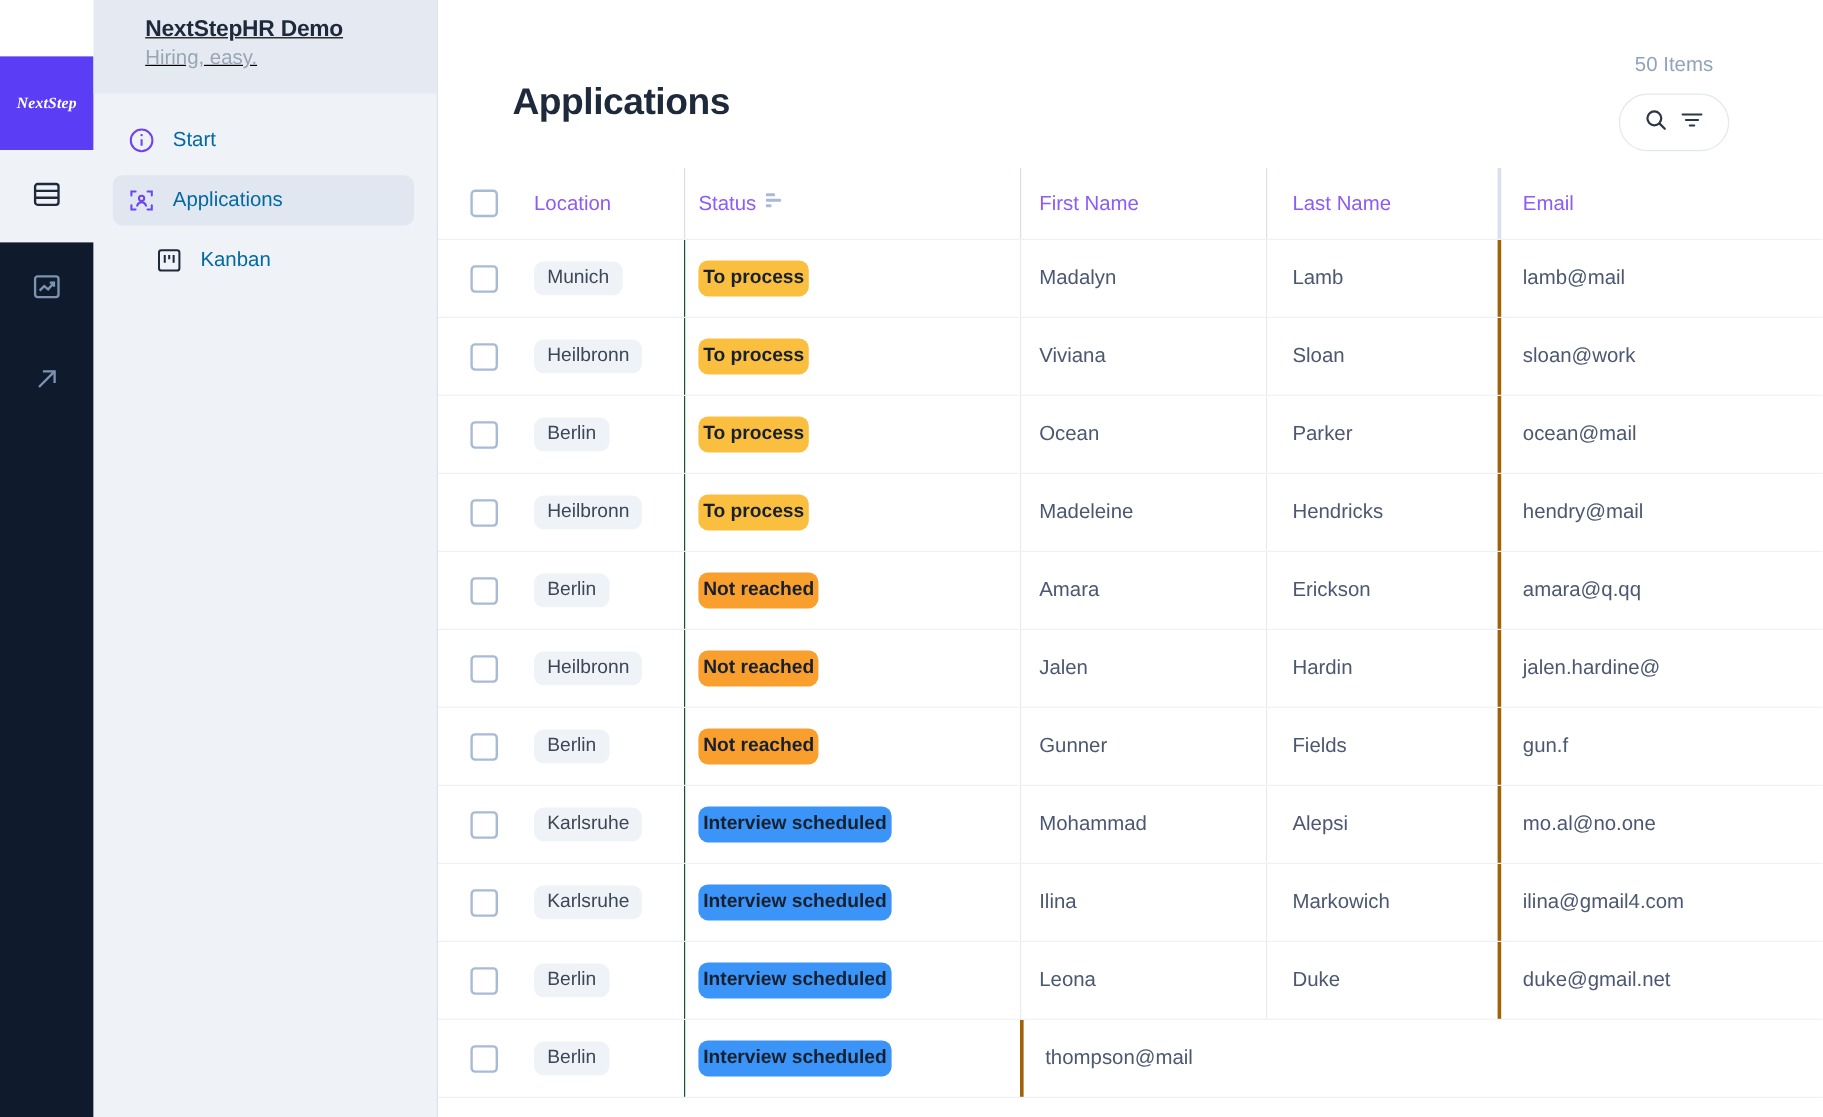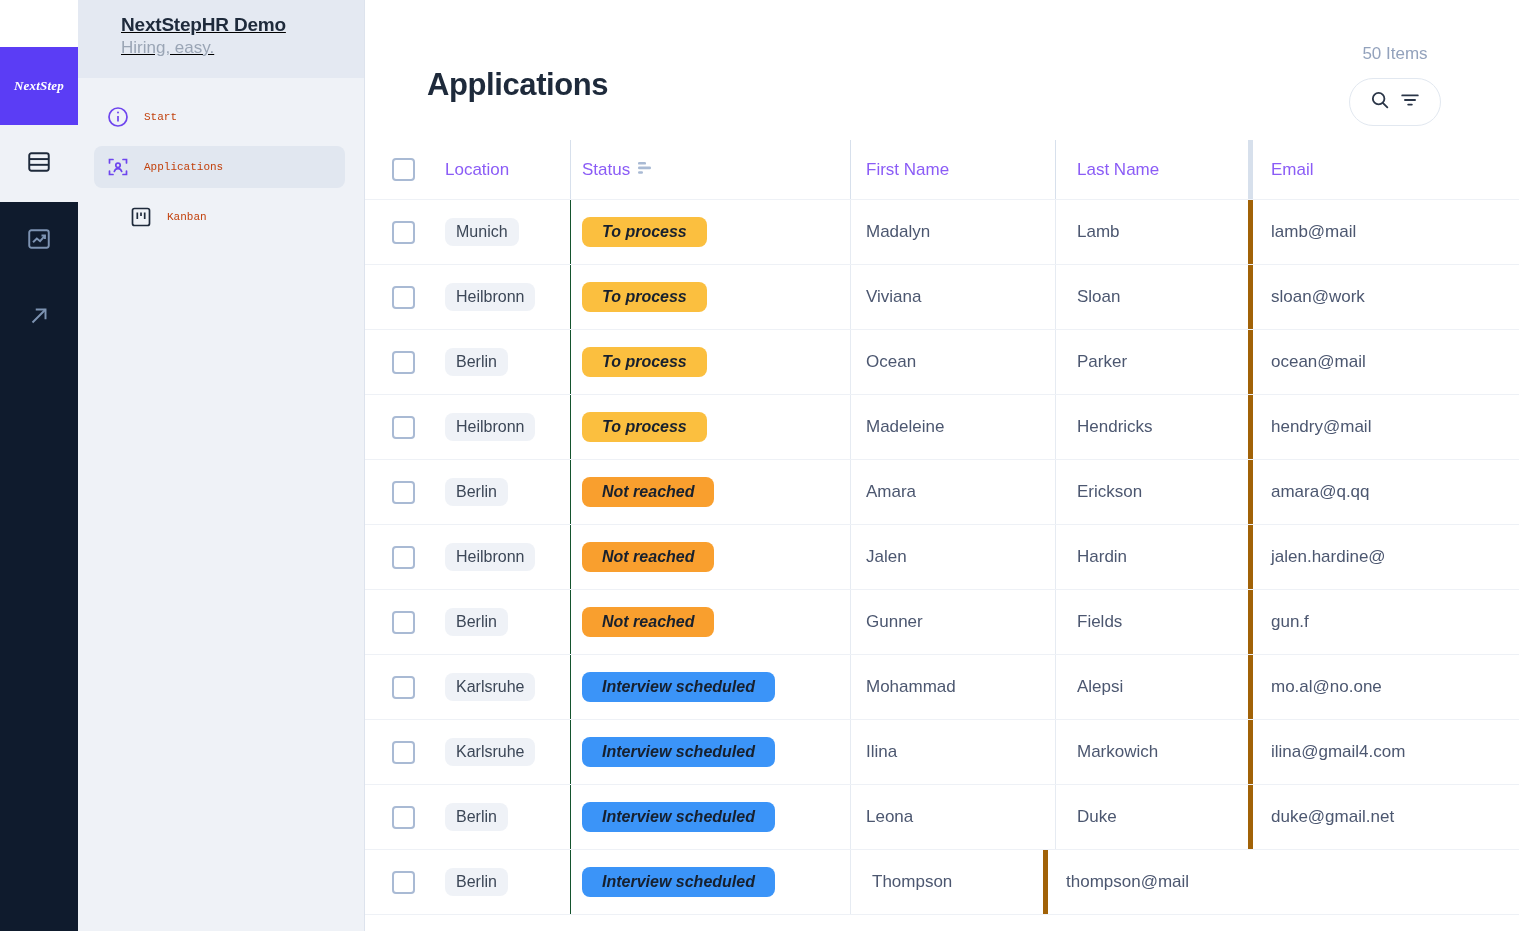--- a/index.html
+++ b/index.html
@@ -43,21 +43,21 @@
   }
   .sidebar-title { font-size: 19px; font-weight: bold; color: #1E2A3B; letter-spacing: -.2px; }
   .sidebar-sub { font-size: 17px; color: #9AA5B5; margin-top: 2px; }
   .nav { padding: 18px 19px 0 16px; }
   .nav-item {
     display: flex; align-items: center; gap: 14px;
     height: 42px; border-radius: 8px; padding-left: 12px; margin-bottom: 8px;
   }
   .nav-item.active { background: #E1E7F0; }
   .nav-item.sub { padding-left: 35px; text-align: center; }
-  .nav-label { font-size: 11px; color: #c2410c; font-family: Liberation Mono, monospace; }
+  .nav-label { font-size: 17px; color: #0369a1; }
   .nav-icon { width: 24px; height: 24px; display: block; flex: 0 0 24px; }
 
   
   .main { flex: 1; height: 931px; background: #fff; position: relative; overflow: hidden; }
   .main-head {
     display: flex; align-items: center; justify-content: space-between;
     padding: 44px 78px 0 62px;
   }
   .page-title { font-size: 31px; font-weight: bold; color: #1E2A3B; letter-spacing: -.4px; }
   .head-right { display: flex; align-items: center; gap: 14px; flex-direction: column; }
@@ -70,34 +70,34 @@
   
   .table-wrap { position: absolute; left: 0; top: 140px; width: 1441px; }
   .trow { display: flex; align-items: center; width: 1441px; }
   .thead { height: 60px; border-bottom: 1px solid #EEF1F6; }
   .tbody-row { height: 65px; border-bottom: 1px solid #EEF1F6; }
   .c-check { width: 62px; flex: 0 0 62px; display: flex; justify-content: flex-end; padding-right: 12px; }
   .c-loc   { width: 143px; flex: 0 0 143px; padding-left: 18px; }
   .c-status{ width: 280px; flex: 0 0 280px; padding-left: 11px; border-left: 1px solid #14532d; height: 100%; display: flex; align-items: center; }
   .c-first { width: 205px; flex: 0 0 205px; padding-left: 15px; border-left: 1px solid #E6EBF2; height: 100%; display: flex; align-items: center; }
   .c-last  { width: 193px; flex: 0 0 193px; padding-left: 21px; border-left: 1px solid #E6EBF2; height: 100%; display: flex; align-items: center; }
-  .c-email { width: 158px; flex: 0 0 158px; padding-left: 18px; border-left: 5px solid #a16207; height: 100%; display: flex; align-items: center; }
+  .c-email { width: 158px; flex: 0 0 158px; padding-left: 18px; border-left: 3px solid #a16207; height: 100%; display: flex; align-items: center; }
   .thead .c-status, .thead .c-first, .thead .c-last, .thead .c-email { border-left-color: #D7E0EC; }
   .th { font-size: 17px; font-weight: normal; color: #8b5cf6; display: flex; align-items: center; gap: 8px; }
   .cell { font-size: 17px; color: #4C5770; white-space: nowrap; }
   .chk {
     width: 23px; height: 23px; border: 2px solid #A9BAD4; border-radius: 4px; background: #fff;
   }
   .badge-loc {
     display: inline-block; background: #EFF2F7; color: #3C4757;
     font-size: 16px; padding: 5px 11px; border-radius: 8px; white-space: nowrap;
   }
   .badge-status {
     display: inline-block; color: #17202E; font-size: 16px; font-weight: bold;
-    padding: 6px 20px; border-radius: 8px; white-space: nowrap; font-style: italic;
+    padding: 6px 4px; border-radius: 8px; white-space: nowrap;
   }
   .sort-icon { display: block; }
 </style>
 </head>
 <body>
 
 <div class="app">
 
   <div class="rail">
     <div class="rail-light"></div>
@@ -421,23 +421,20 @@
             </div>
           </div>
           <div class="trow tbody-row">
             <div class="c-check">
               <span class="chk"></span>
             </div>
             <div class="c-loc"><span class="badge-loc">Berlin</span></div>
             <div class="c-status">
               <span class="badge-status" style="background: rgb(59, 148, 248);">Interview scheduled</span>
             </div>
-            <div class="c-last">
-              <span class="cell">Thompson</span>
-            </div>
             <div class="c-email">
               <span class="cell">thompson@mail</span>
             </div>
           </div>
         </div>
 
     </div>
   </div>
 </div>
 

